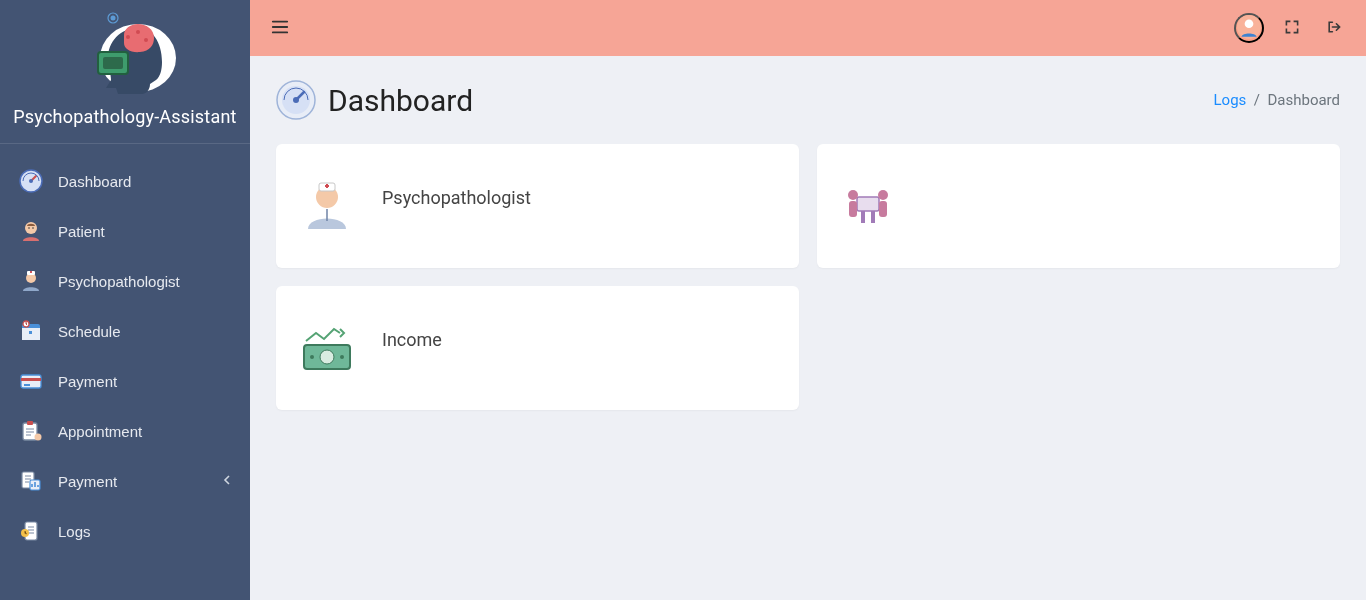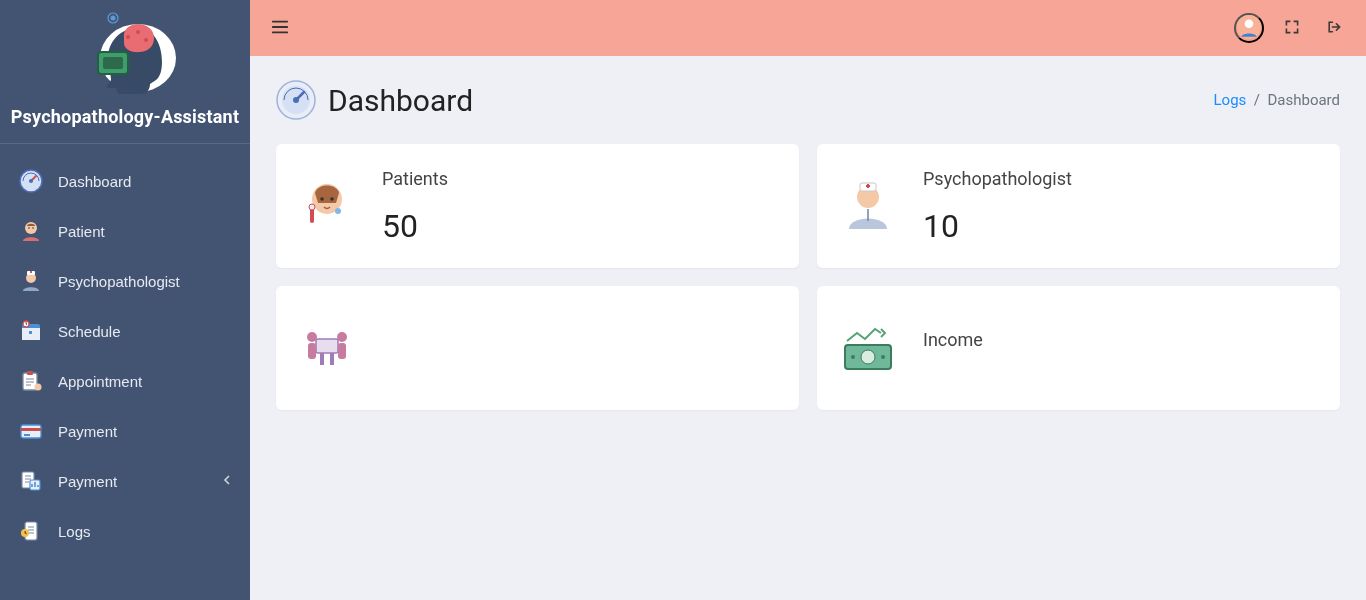--- a/index.html
+++ b/index.html
@@ -27,21 +27,21 @@
     padding: 10px 8px 16px;
     border-bottom: 1px solid rgba(255,255,255,0.12);
   }
   .app-logo {
     margin: 0 auto 6px;
     width: 130px;
     height: 90px;
   }
   .app-title {
     font-size: 18px;
-    font-weight: 700;
+    font-weight: 400;
     color: #fff;
     letter-spacing: 0.2px;
   }
   .nav {
     padding-top: 12px;
   }
   .nav-item {
     display: flex;
     align-items: center;
     width: 100%;
@@ -250,38 +250,38 @@
           <path d="M7 3v2l1 1" stroke="#c94f4f" stroke-width="1"></path>
           <rect x="10" y="12" width="3" height="3" fill="#4a90d9"></rect>
         </svg>
       </span>
       <span class="nav-label">Schedule</span>
     </button>
 
     <button class="nav-item">
       <span class="nav-icon">
         <svg viewBox="0 0 24 24" width="24" height="24">
+          <rect x="2" y="6" width="20" height="13" rx="2" fill="#e8eef7" stroke="#4a90d9" stroke-width="1.3"></rect>
+          <rect x="2" y="9" width="20" height="3" fill="#c94f4f"></rect>
+          <rect x="5" y="15" width="6" height="2" fill="#4a90d9"></rect>
+        </svg>
+      </span>
+      <span class="nav-label">Payment</span>
+    </button>
+
+    <button class="nav-item">
+      <span class="nav-icon">
+        <svg viewBox="0 0 24 24" width="24" height="24">
           <rect x="4" y="4" width="14" height="17" rx="2" fill="#fff" stroke="#7a8aa3" stroke-width="1.3"></rect>
           <rect x="8" y="2" width="6" height="4" rx="1" fill="#c94f4f"></rect>
           <path d="M7 10h8M7 13h8M7 16h5" stroke="#7a8aa3" stroke-width="1.2"></path>
           <circle cx="19" cy="18" r="3.5" fill="#f4c9a8"></circle>
         </svg>
       </span>
       <span class="nav-label">Appointment</span>
-    </button>
-
-    <button class="nav-item">
-      <span class="nav-icon">
-        <svg viewBox="0 0 24 24" width="24" height="24">
-          <rect x="2" y="6" width="20" height="13" rx="2" fill="#e8eef7" stroke="#4a90d9" stroke-width="1.3"></rect>
-          <rect x="2" y="9" width="20" height="3" fill="#c94f4f"></rect>
-          <rect x="5" y="15" width="6" height="2" fill="#4a90d9"></rect>
-        </svg>
-      </span>
-      <span class="nav-label">Payment</span>
     </button>
 
     <button class="nav-item">
       <span class="nav-icon">
         <svg viewBox="0 0 24 24" width="24" height="24">
           <rect x="3" y="3" width="12" height="16" rx="1.5" fill="#fff" stroke="#7a8aa3" stroke-width="1.2"></rect>
           <path d="M6 7h6M6 10h6M6 13h4" stroke="#7a8aa3" stroke-width="1.1"></path>
           <rect x="11" y="11" width="10" height="10" rx="1.5" fill="#e8eef7" stroke="#4a90d9" stroke-width="1.2"></rect>
           <path d="M13 18v-3M16 18v-5M19 18v-2" stroke="#4a90d9" stroke-width="1.6"></path>
         </svg>
@@ -358,52 +358,33 @@
         <h1 class="page-title">Dashboard</h1>
       </div>
       <nav class="breadcrumb">
         <a href="#">Logs</a>
         <span> &nbsp;<span>/</span>&nbsp; </span>
         <span>Dashboard</span>
       </nav>
     </div>
 
     <div class="cards">
-      <div class="card">
-        <span class="card-icon">
-          <svg viewBox="0 0 54 54" width="54" height="54">
-            <circle cx="27" cy="20" r="15" fill="#f4c9a8"></circle>
-            <path d="M15 14c2-10 22-10 24 0l-3 10H18z" fill="#a8663f"></path>
-            <circle cx="22" cy="20" r="1.8" fill="#333"></circle>
-            <circle cx="32" cy="20" r="1.8" fill="#333"></circle>
-            <path d="M24 28c2 2 4 2 6 0" stroke="#a05c3a" stroke-width="1.5" fill="none"></path>
-            <rect x="10" y="26" width="4" height="18" rx="2" fill="#d04b52"></rect>
-            <circle cx="12" cy="28" r="3" fill="#eee" stroke="#d04b52"></circle>
-            <circle cx="38" cy="32" r="3" fill="#7fb8e8"></circle>
-          </svg>
-        </span>
-        <div class="card-body">
-          <div class="card-title">Patients</div>
-          <div class="card-value">50</div>
-        </div>
-      </div>
 
       <div class="card">
         <span class="card-icon">
           <svg viewBox="0 0 54 54" width="54" height="54">
             <circle cx="27" cy="18" r="11" fill="#f4c9a8"></circle>
             <rect x="19" y="4" width="16" height="8" rx="2" fill="#fff" stroke="#c8c8c8"></rect>
             <path d="M27 5v4M25 7h4" stroke="#d04b52" stroke-width="2"></path>
             <path d="M8 50c0-14 38-14 38 0" fill="#b9c7dd"></path>
             <path d="M27 30v12" stroke="#6f83a6" stroke-width="1.5"></path>
           </svg>
         </span>
         <div class="card-body">
           <div class="card-title">Psychopathologist</div>
-          <div class="card-value">10</div>
         </div>
       </div>
 
       <div class="card">
         <span class="card-icon">
           <svg viewBox="0 0 54 54" width="54" height="54">
             <rect x="16" y="18" width="22" height="14" rx="2" fill="#e8ddee" stroke="#a17bb8" stroke-width="1.5"></rect>
             <circle cx="12" cy="16" r="5" fill="#c77b9e"></circle>
             <rect x="8" y="22" width="8" height="16" rx="3" fill="#c77b9e"></rect>
             <circle cx="42" cy="16" r="5" fill="#c77b9e"></circle>

